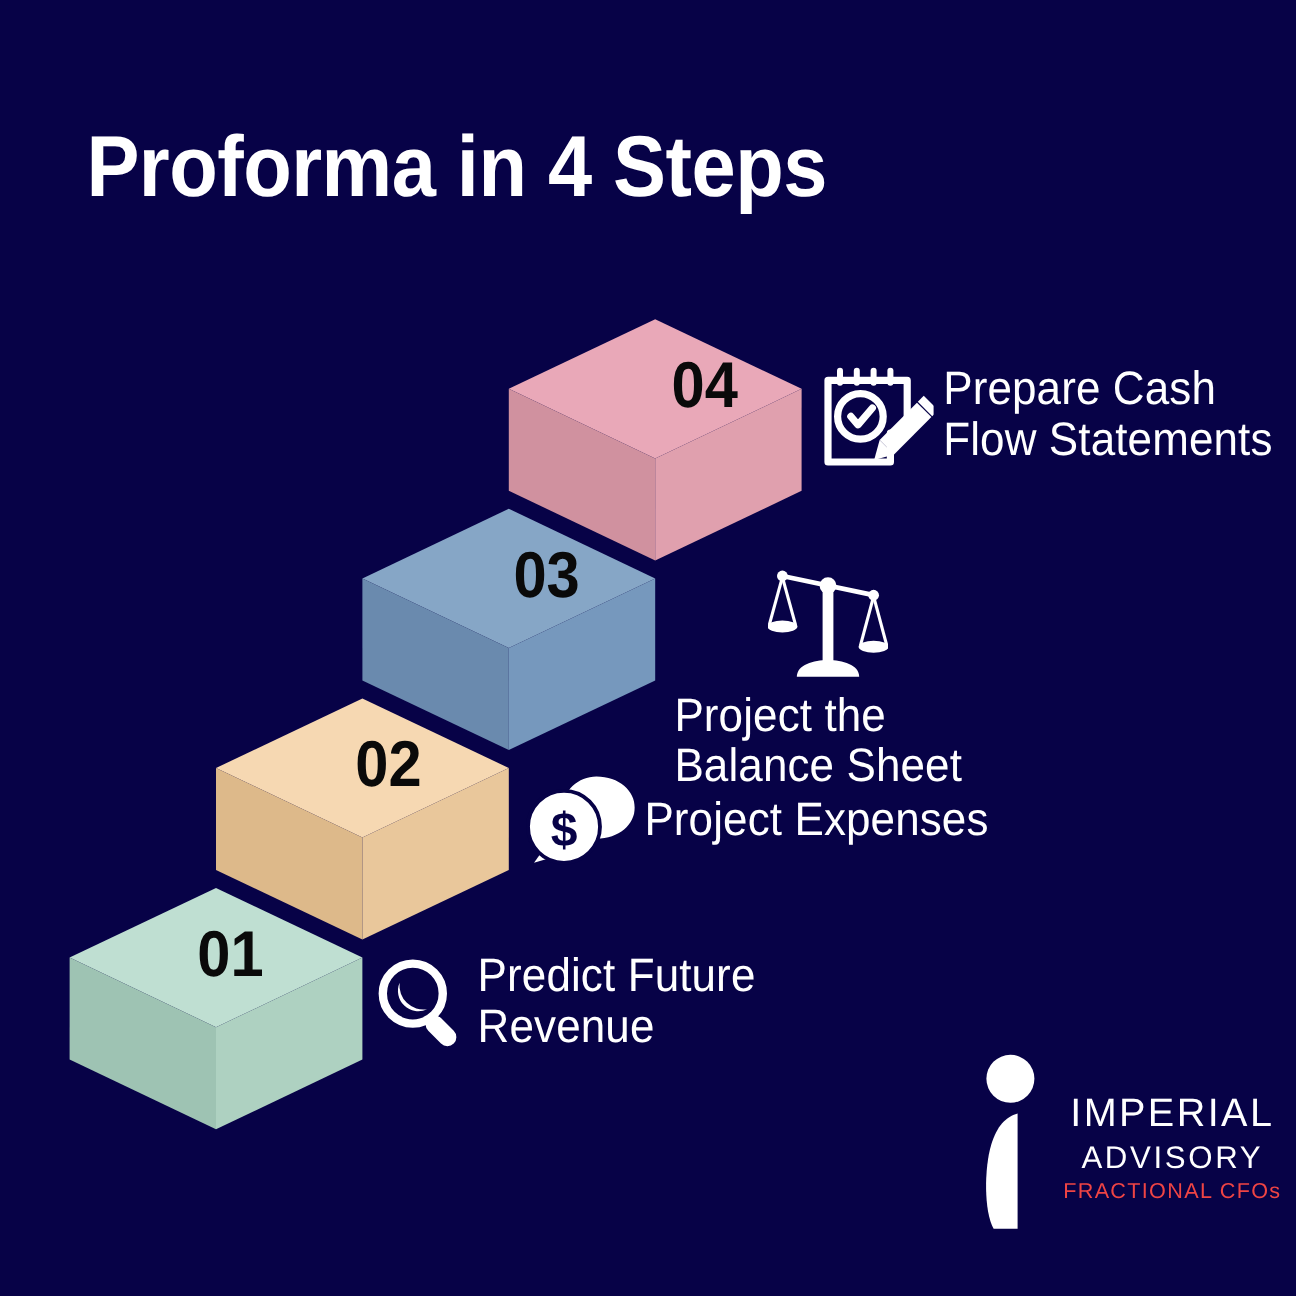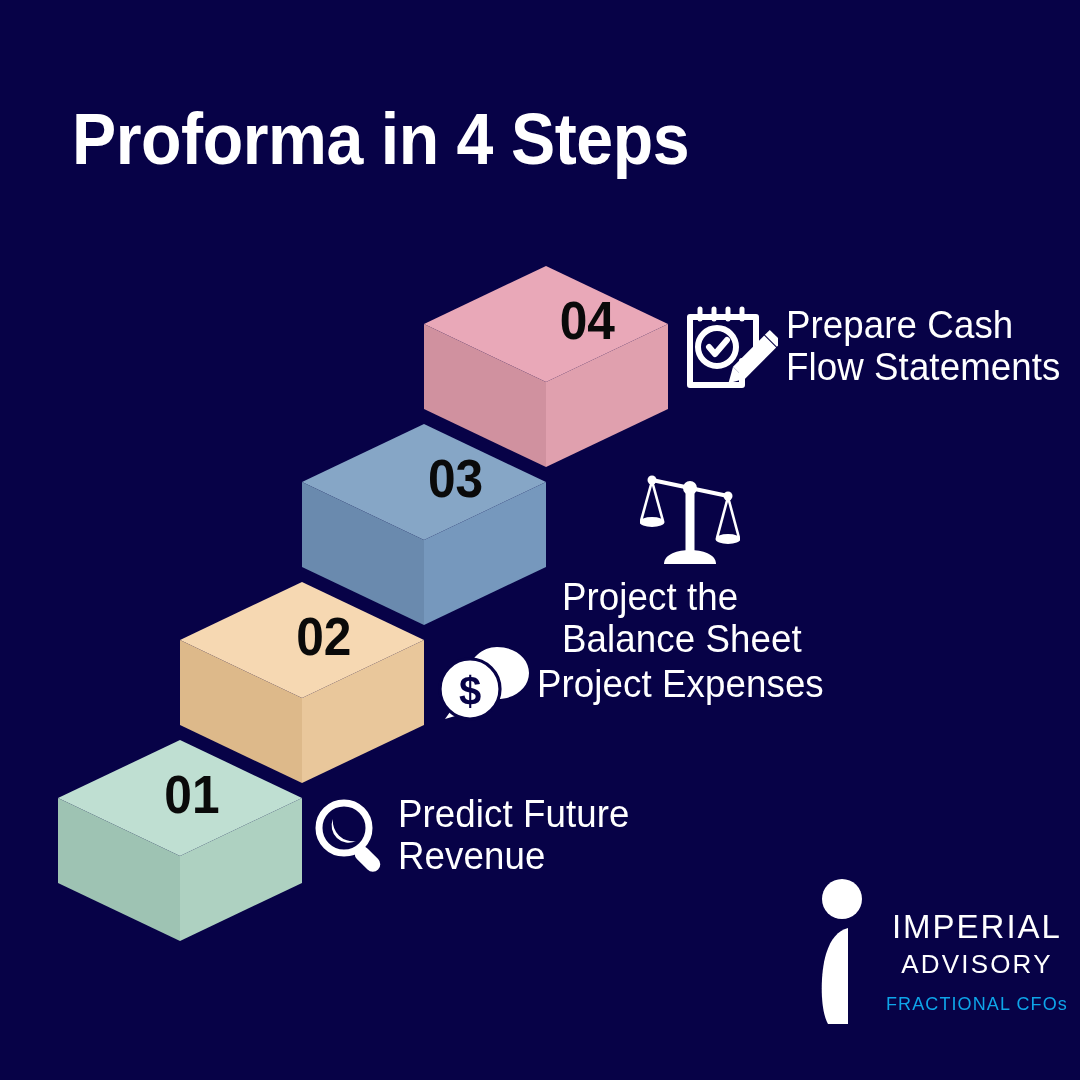--- a/index.html
+++ b/index.html
@@ -62,22 +62,22 @@
   .logo-text { padding-top:32px; text-align:center; }
   .logo-name {
     color:#ffffff; font-size:33px; font-weight:400;
     letter-spacing:2.0px; line-height:1.05;
   }
   .logo-sub {
     color:#ffffff; font-size:26px; font-weight:400;
     letter-spacing:2.2px; line-height:1.35; margin-top:2px;
   }
   .logo-tag {
-    color:#0ea5e9; font-size:18px; font-weight:400;
-    letter-spacing:1.1px; margin-top:12px;
+    color:#ef4444; font-size:18px; font-weight:400;
+    letter-spacing:1.1px; margin-top:0;
   }
 </style>
 </head>
 <body style="background: rgb(7, 2, 71);">
 
 <div id="stage">
 
   <div class="title">Proforma in 4 Steps</div>
 
   <svg id="cubes" viewBox="0 0 1080 1080">

